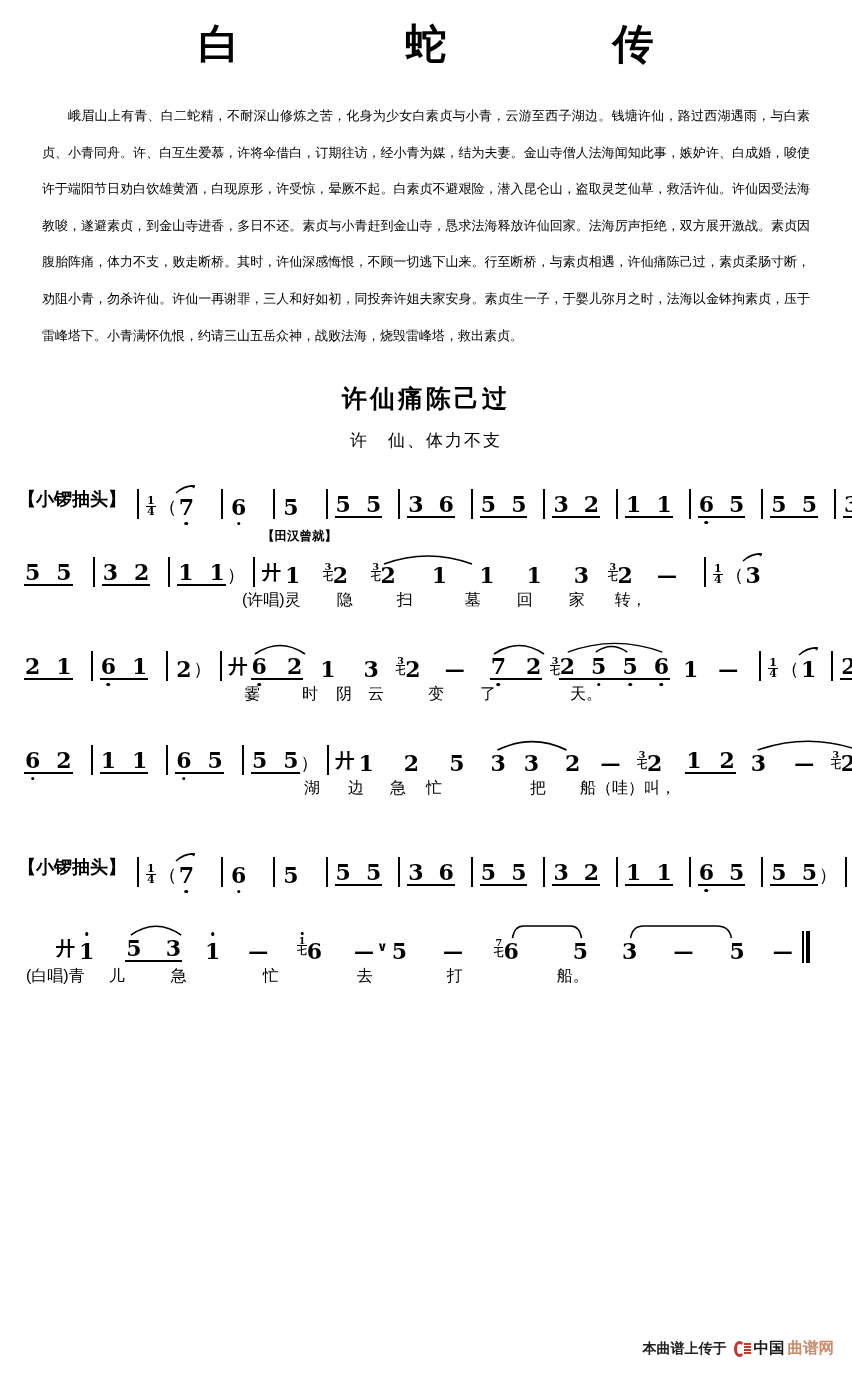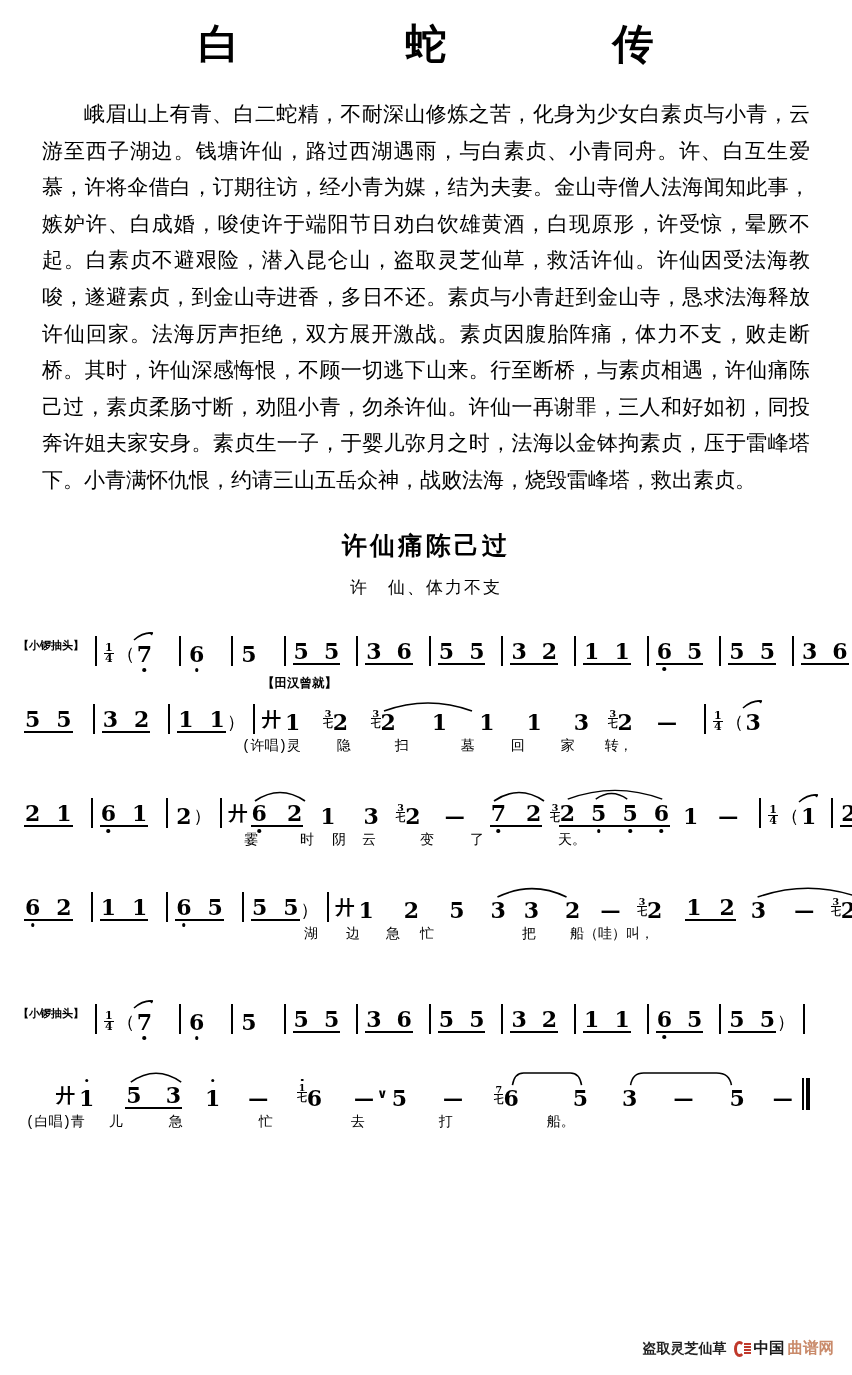--- a/index.html
+++ b/index.html
@@ -25,22 +25,22 @@
     letter-spacing: 28px;
     text-indent: 28px;
     margin: 16px 0 0 0;
     padding: 0;
     line-height: 56px;
   }
 
   
   .prose {
     margin: 26px 42px 0 42px;
-    font-family: Liberation Mono, monospace;
-    font-size: 21px;
+    font-family: Liberation Serif, serif;
+    font-size: 13px;
     line-height: 36.6px;
     text-align: justify;
     text-justify: inter-character;
   }
   .prose p {
     margin: 0;
     text-indent: 2em;
   }
 
   
@@ -82,21 +82,21 @@
     align-items: flex-start;
     height: 30px;
     padding-left: 4px;
     font-family: "DejaVu Serif", "Liberation Serif", serif;
     font-size: 16px;
   }
 
   
   .banner {
     font-family: Liberation Sans, sans-serif;
-    font-size: 11px;
+    font-size: 18px;
     font-weight: bold;
     letter-spacing: 0px;
     white-space: nowrap;
     align-self: center;
     padding-right: 4px;
   }
   .banner-float {
     position: absolute;
     font-family: "DejaVu Serif", "Liberation Serif", serif;
     font-size: 12.5px;
@@ -237,22 +237,22 @@
     left: 0;
     height: 14px;
     pointer-events: none;
   }
 
   
   .ly {
     flex: 0 0 auto;
     text-align: center;
     white-space: nowrap;
-    font-family: Liberation Mono, monospace;
-    font-size: 14px;
+    font-family: Liberation Sans, sans-serif;
+    font-size: 16px;
   }
   .sp { flex: 0 0 auto; }
 
   
   .footer {
     position: absolute;
     right: 18px;
     bottom: 16px;
     display: flex;
     align-items: center;
@@ -821,21 +821,21 @@
       <span class="sp" style="width:74px;"></span>
       <span class="ly">打</span>
       <span class="sp" style="width:94px;"></span>
       <span class="ly">船。</span>
     </div>
   </div>
 
 </div>
 
 <div class="footer">
-  <span class="footer-text">盗取灵芝仙草</span>
+  <span class="footer-text">本曲谱上传于</span>
   <span class="footer-logo">
     <span class="logo-mark">
       <i class="c"></i>
       <i class="bars"></i>
     </span>
     <span class="logo-cn">中国</span>
     <span class="logo-qp">曲谱网</span>
   </span>
 </div>
 

